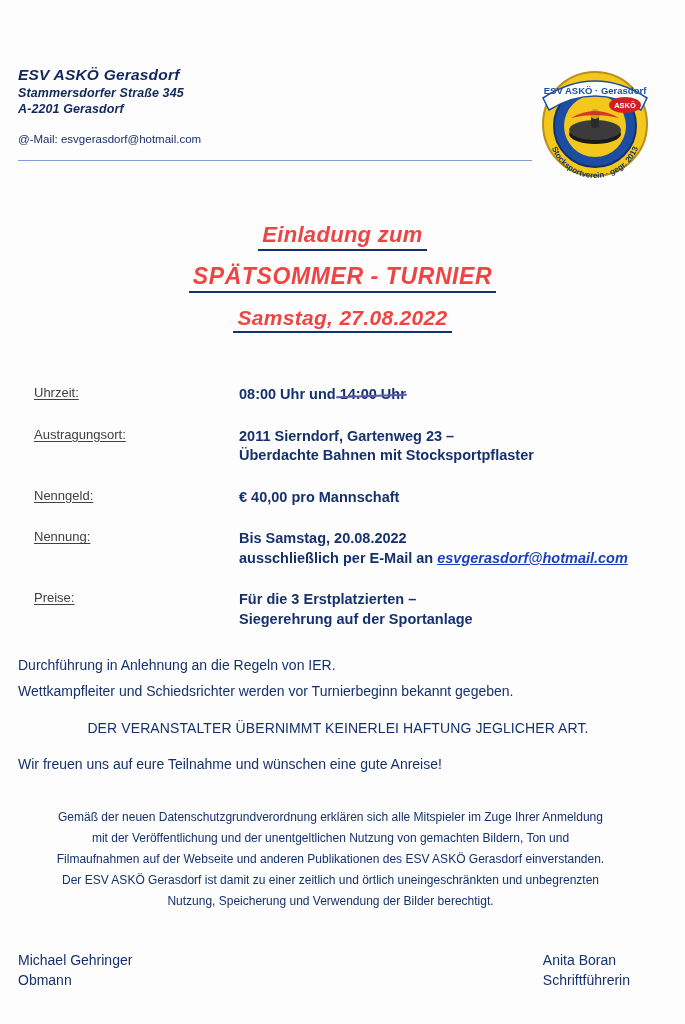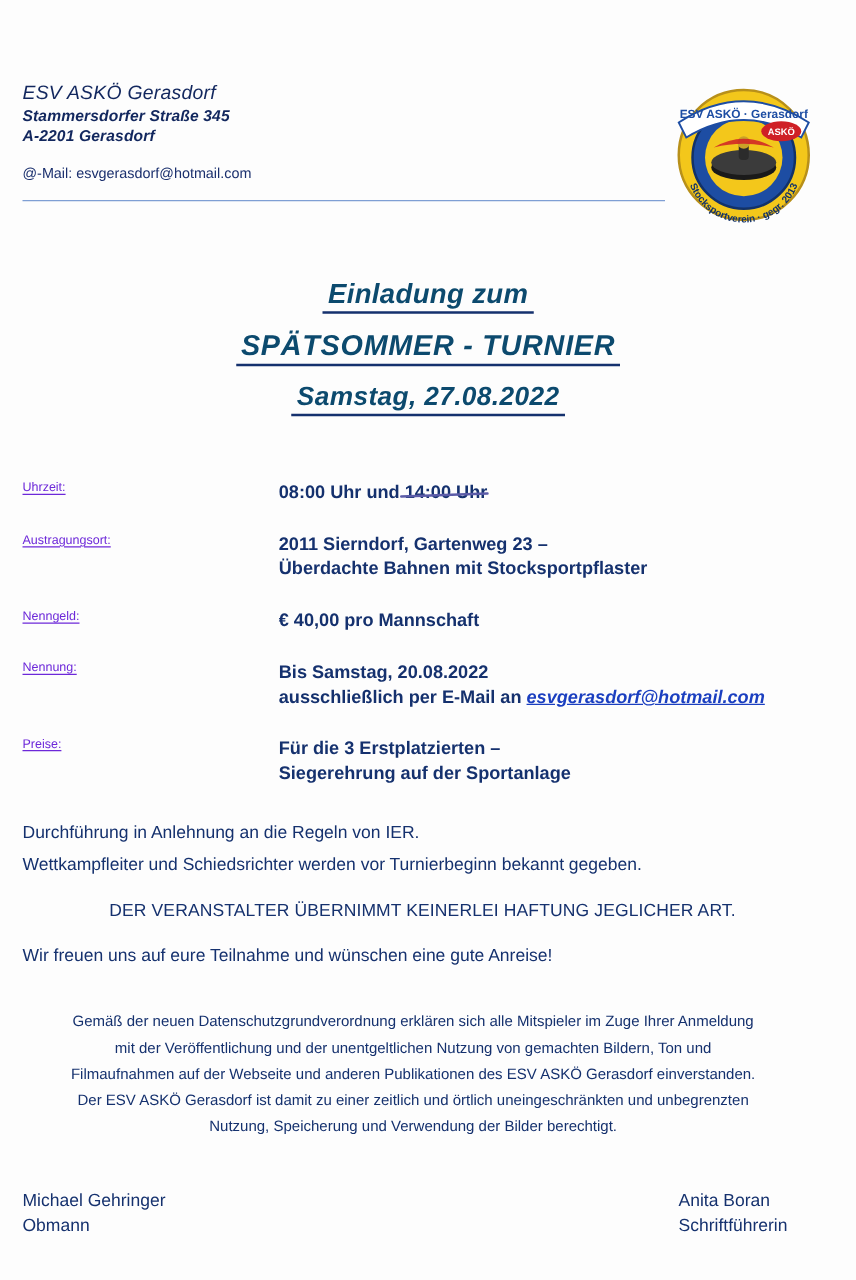--- a/index.html
+++ b/index.html
@@ -25,21 +25,21 @@
 
   
   .header {
     position: absolute;
     left: 18px;
     top: 66px;
     width: 500px;
   }
   .club-name {
     font-size: 15.5px;
-    font-weight: normal;
+    font-weight: bold;
     font-style: italic;
     color: #12275e;
     letter-spacing: 0.2px;
   }
   .club-street, .club-city {
     font-size: 12.5px;
     font-weight: bold;
     font-style: italic;
     color: #12275e;
     margin-top: 2px;
@@ -73,21 +73,21 @@
   .title-block {
     position: absolute;
     left: 0;
     top: 222px;
     width: 685px;
     text-align: center;
   }
   .title-line {
     display: inline-block;
     font-weight: bold;
-    color: #0c4a6e;
+    color: #ef4444;
     border-bottom: 2px solid #15316e;
     padding: 0 4px 1px 4px;
   }
   .title-1 {
     font-size: 22px;
     font-style: italic;
     letter-spacing: 0.3px;
   }
   .title-2 {
     font-size: 23px;
@@ -110,24 +110,25 @@
     width: 640px;
   }
   .detail-row {
     display: flex;
     align-items: flex-start;
     margin-bottom: 22px;
   }
   .detail-label {
     width: 205px;
     flex: 0 0 205px;
-    font-size: 10px;
-    color: #6d28d9;
+    font-size: 13px;
+    color: #404040;
     text-decoration: underline;
     text-underline-offset: 2px;
+    margin-left: 16px;
   }
   .detail-value {
     font-size: 14.5px;
     font-weight: bold;
     color: #15316e;
     line-height: 1.35;
   }
   .detail-value .sub {
     display: block;
   }

